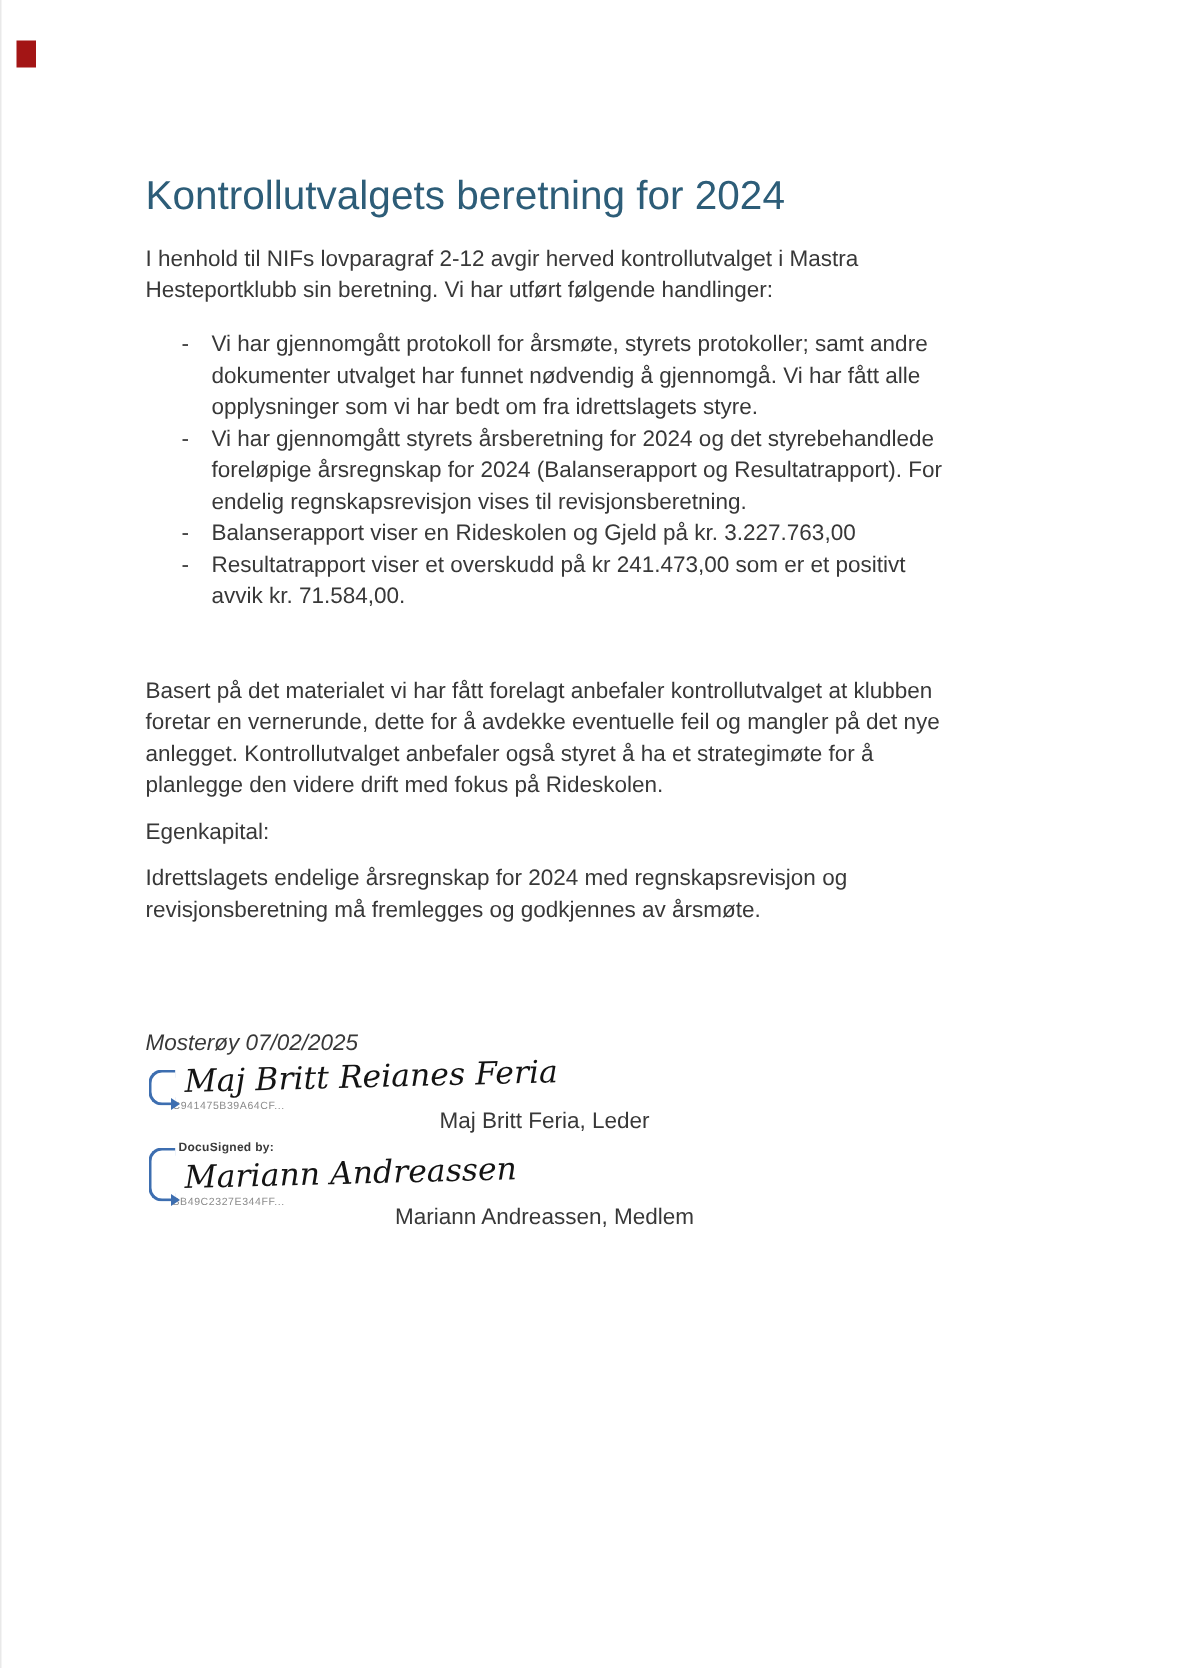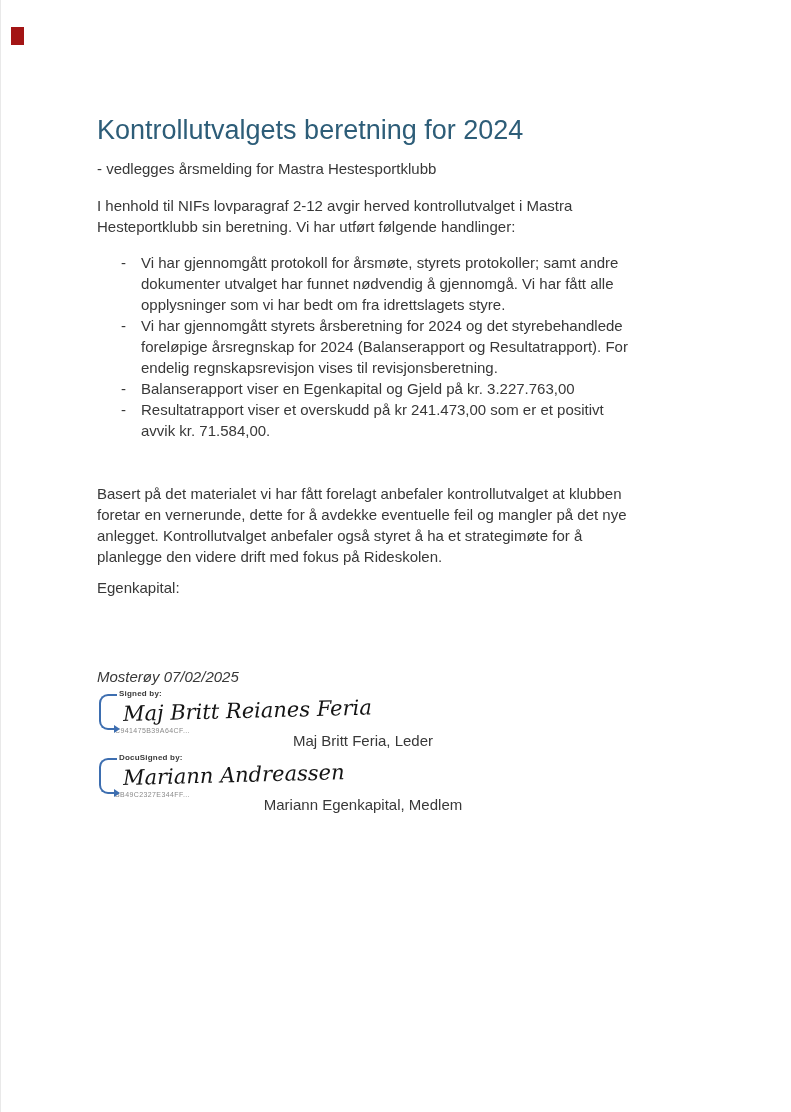--- a/index.html
+++ b/index.html
@@ -129,57 +129,56 @@
   }
 </style>
 </head>
 <body>
 
 <div class="page">
   <div class="corner-mark"></div>
 
   <div class="content">
     <h1 class="doc-title">Kontrollutvalgets beretning for 2024</h1>
-    <div class="doc-subtitle">- vedlegges årsmelding for Mastra Hestesportklubb</div>
 
     <p class="intro">I henhold til NIFs lovparagraf 2-12 avgir herved kontrollutvalget i Mastra Hesteportklubb sin beretning. Vi har utført følgende handlinger:</p>
 
     <div class="bullets">
       <div class="bullet">
         <span class="bullet-marker">-</span>
         <span class="bullet-text">Vi har gjennomgått protokoll for årsmøte, styrets protokoller; samt andre dokumenter utvalget har funnet nødvendig å gjennomgå. Vi har fått alle opplysninger som vi har bedt om fra idrettslagets styre.</span>
       </div>
       <div class="bullet">
         <span class="bullet-marker">-</span>
         <span class="bullet-text">Vi har gjennomgått styrets årsberetning for 2024 og det styrebehandlede foreløpige årsregnskap for 2024 (Balanserapport og Resultatrapport). For endelig regnskapsrevisjon vises til revisjonsberetning.</span>
       </div>
       <div class="bullet">
         <span class="bullet-marker">-</span>
-        <span class="bullet-text">Balanserapport viser en Egenkapital og Gjeld på kr. 3.227.763,00</span>
+        <span class="bullet-text">Balanserapport viser en Rideskolen og Gjeld på kr. 3.227.763,00</span>
       </div>
       <div class="bullet">
         <span class="bullet-marker">-</span>
         <span class="bullet-text">Resultatrapport viser et overskudd på kr 241.473,00 som er et positivt avvik kr. 71.584,00.</span>
       </div>
     </div>
 
     <p class="para first">Basert på det materialet vi har fått forelagt anbefaler kontrollutvalget at klubben foretar en vernerunde, dette for å avdekke eventuelle feil og mangler på det nye anlegget. Kontrollutvalget anbefaler også styret å ha et strategimøte for å planlegge den videre drift med fokus på Rideskolen.</p>
     <p class="para">Egenkapital:</p>
+    <p class="para">Idrettslagets endelige årsregnskap for 2024 med regnskapsrevisjon og revisjonsberetning må fremlegges og godkjennes av årsmøte.</p>
 
     <div class="place-date">Mosterøy 07/02/2025</div>
 
     <div class="sig-block">
       <div class="sig-bracket"></div>
-      <div class="sig-label">Signed by:</div>
       <div class="sig-script">Maj Britt Reianes Feria</div>
       <div class="sig-code">C941475B39A64CF...</div>
     </div>
     <div class="sig-name">Maj Britt Feria, Leder</div>
 
     <div class="sig-block">
       <div class="sig-bracket"></div>
       <div class="sig-label">DocuSigned by:</div>
       <div class="sig-script">Mariann Andreassen</div>
       <div class="sig-code">BB49C2327E344FF...</div>
     </div>
-    <div class="sig-name">Mariann Egenkapital, Medlem</div>
+    <div class="sig-name">Mariann Andreassen, Medlem</div>
   </div>
 </div>
 
 </body></html>

